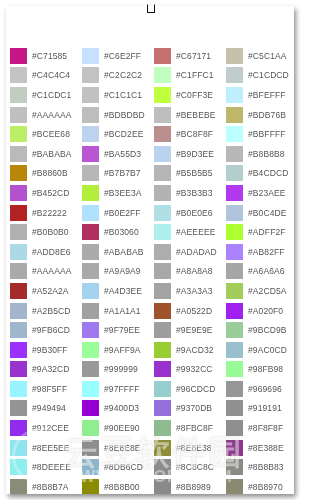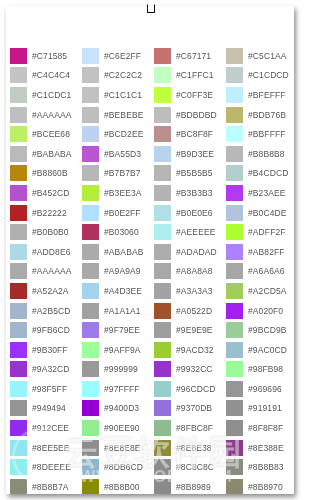--- a/index.html
+++ b/index.html
@@ -147,26 +147,26 @@
       </div>
       <div class="cell">
         <div class="sw" style="background: rgb(191, 239, 255);"></div>
         <span class="lbl">#BFEFFF</span>
       </div>
       <div class="cell">
         <div class="sw" style="background: rgb(191, 191, 191);"></div>
         <span class="lbl">#AAAAAA</span>
       </div>
       <div class="cell">
+        <div class="sw" style="background: rgb(189, 189, 189);"></div>
+        <span class="lbl">#BDBDBD</span>
+      </div>
+      <div class="cell">
         <div class="sw" style="background: rgb(190, 190, 190);"></div>
         <span class="lbl">#BEBEBE</span>
-      </div>
-      <div class="cell">
-        <div class="sw" style="background: rgb(189, 189, 189);"></div>
-        <span class="lbl">#BDBDBD</span>
       </div>
       <div class="cell">
         <div class="sw" style="background: rgb(189, 183, 107);"></div>
         <span class="lbl">#BDB76B</span>
       </div>
       <div class="cell">
         <div class="sw" style="background: rgb(188, 238, 104);"></div>
         <span class="lbl">#BCEE68</span>
       </div>
       <div class="cell">

